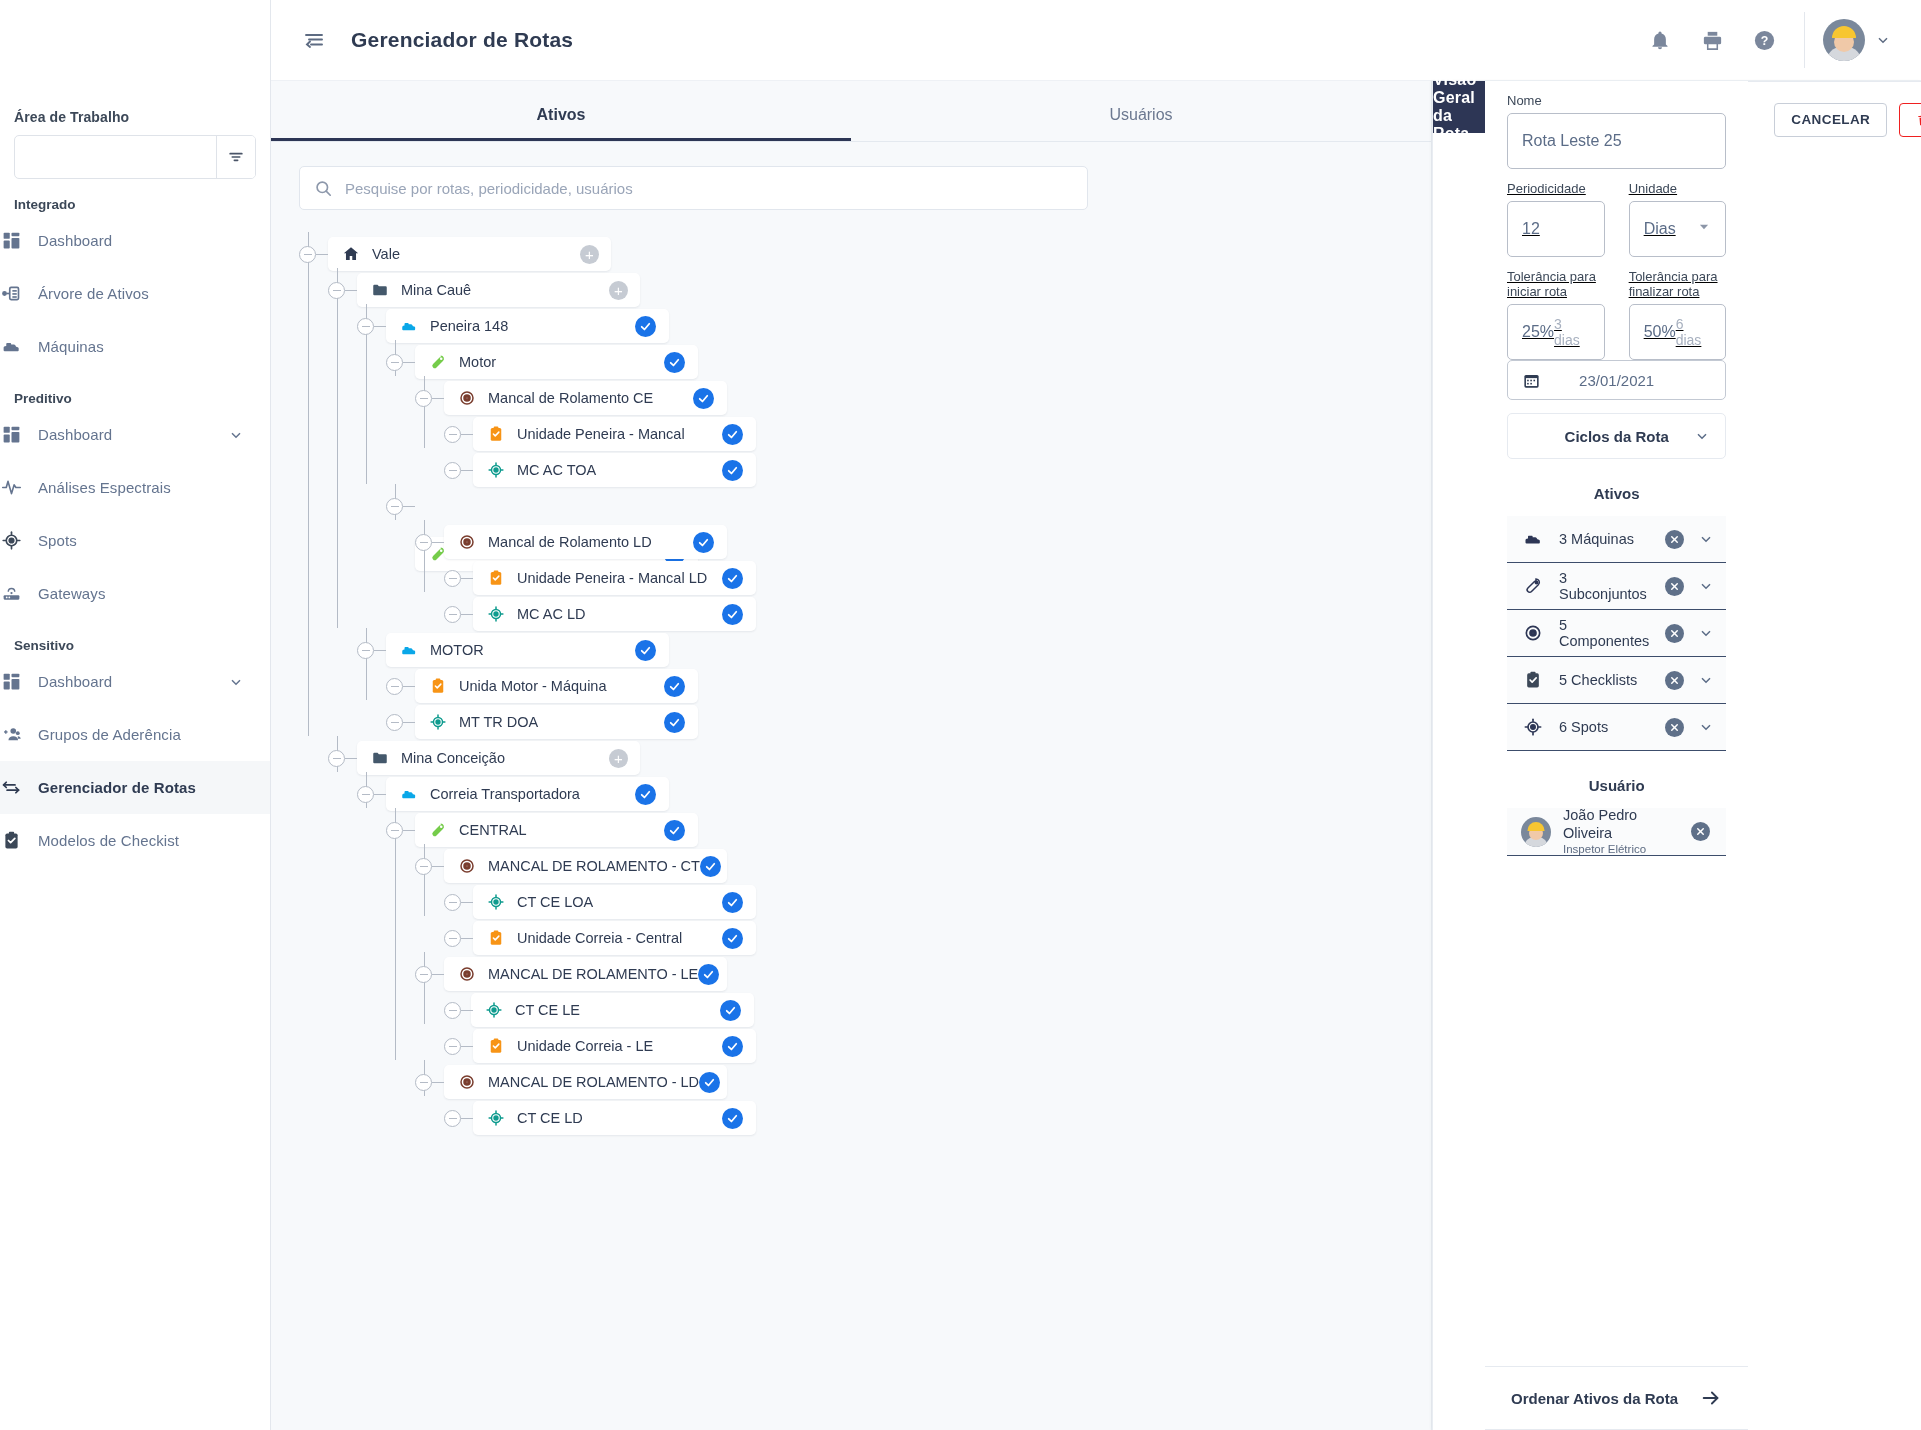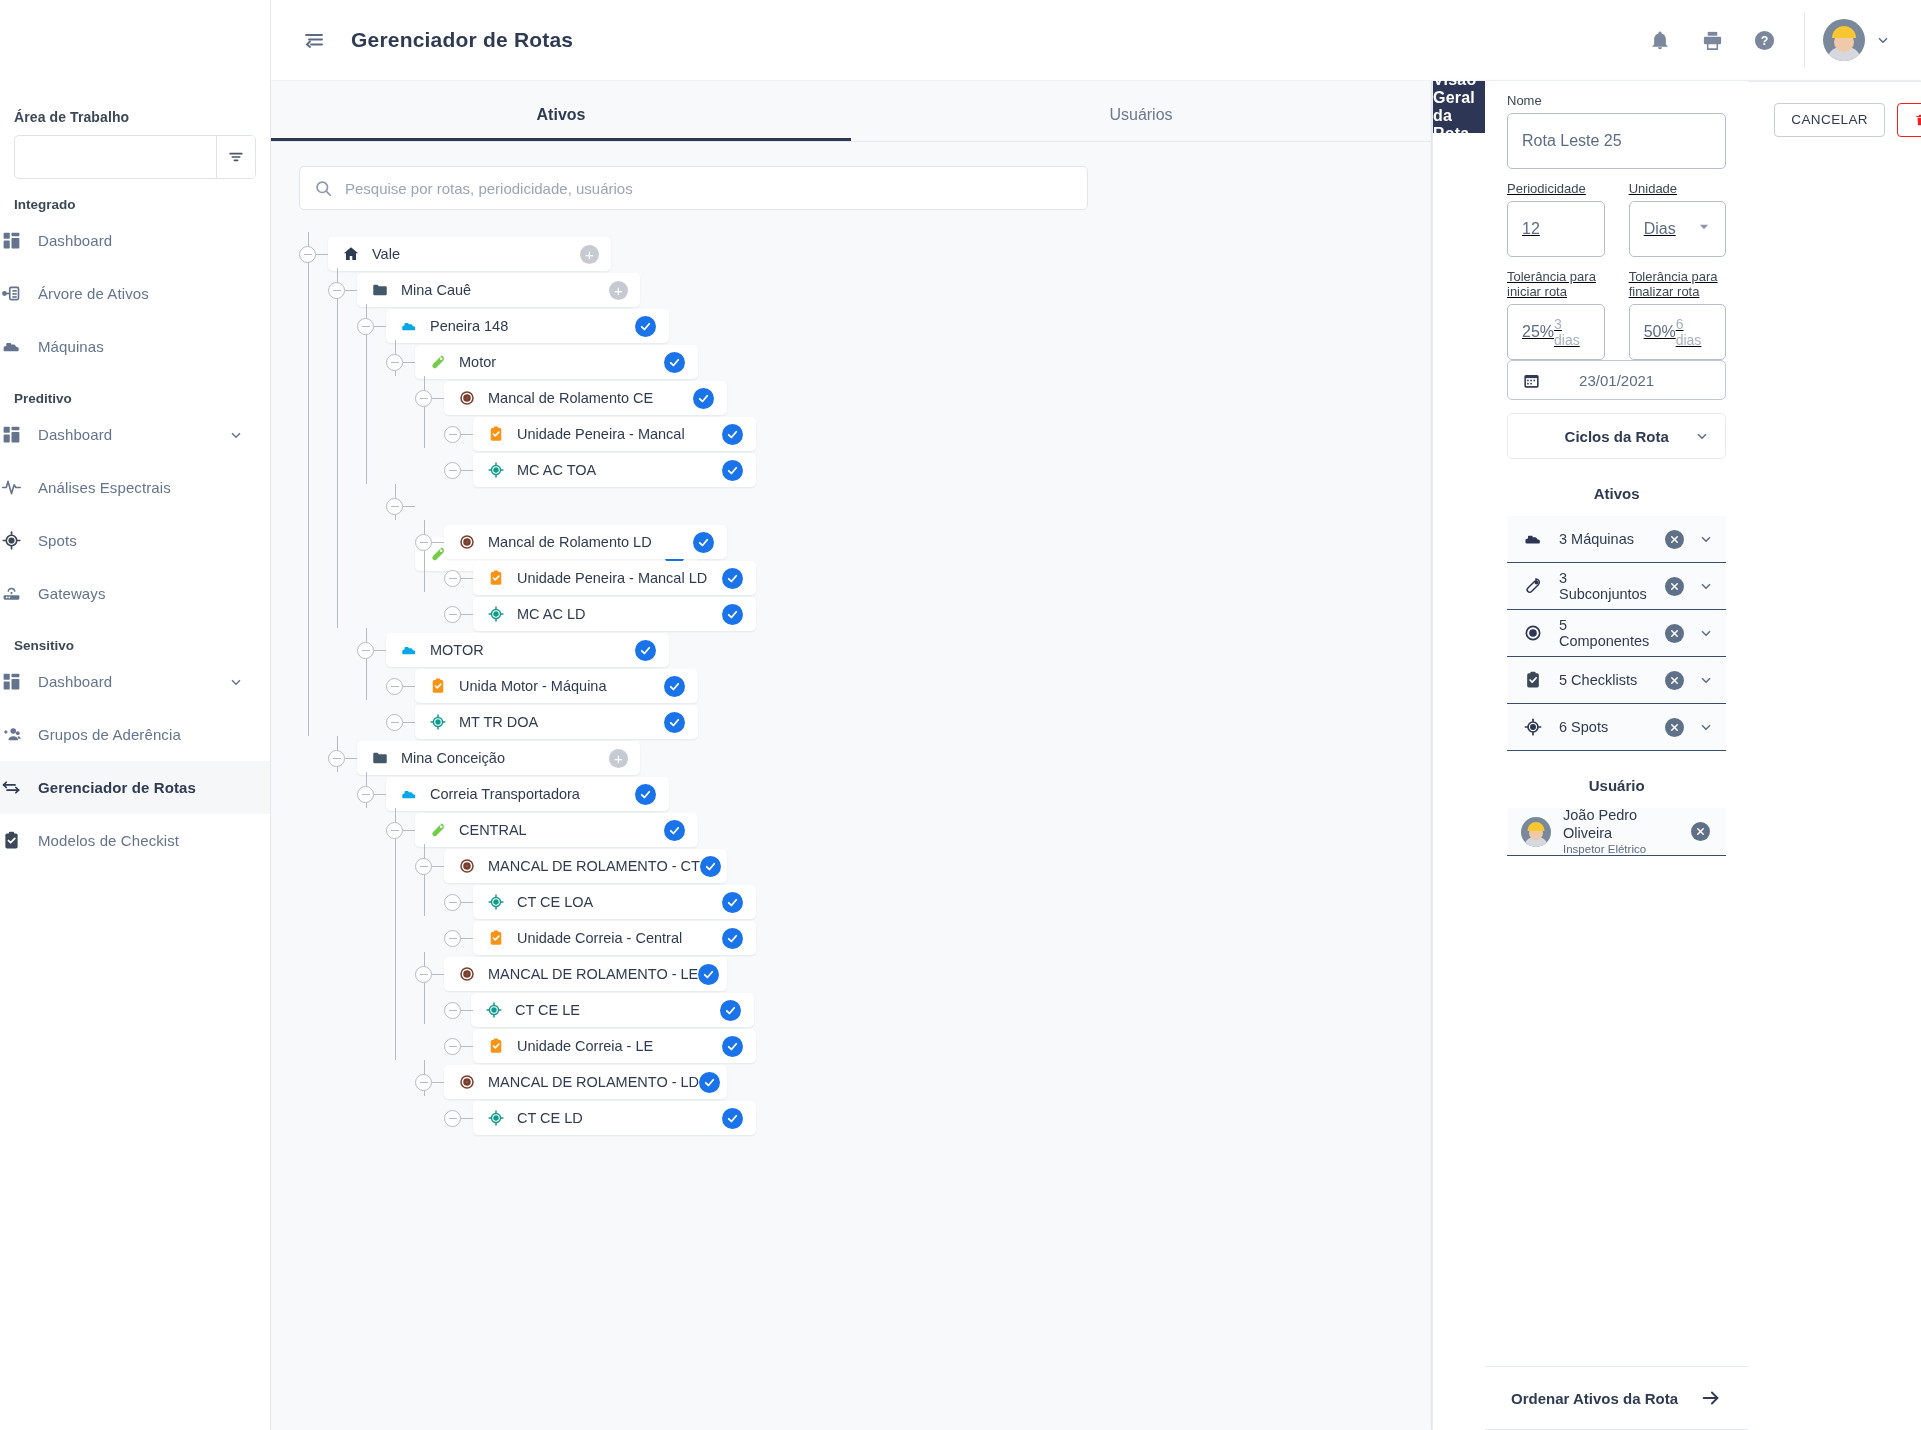--- a/index.html
+++ b/index.html
@@ -187,21 +187,21 @@
     display:flex; align-items:center; padding: 0 26px 0 26px;
     font-size: 15px; font-weight: 700; color:#2f3b52; cursor:pointer;
   }
   .order-row .arrow { margin-left:auto; color:#2f3b52; display:flex;}
   .rp-footer {
     height: 76px; flex: 0 0 76px; border-top:1px solid #e6eaf0;
     display:flex; align-items:center; padding: 0 26px; gap: 12px;
   }
   .btn {
     height: 34px; border-radius: 4px; display:flex; align-items:center; justify-content:center;
-    font-size: 13.5px; font-weight: 400; letter-spacing:.4px; cursor:pointer; padding: 0 16px;
+    font-size: 13.5px; font-weight: 700; letter-spacing:.4px; cursor:pointer; padding: 0 16px;
   }
   .btn-cancel { border: 1px solid #c8ced8; background:#fff; color:#2f3b52; }
   .btn-delete { border: 1.5px solid #ef2020; background:#fff; color:#ef2020; gap: 8px; margin-left:auto;}
   .btn-save { background:#2d3655; color:#fff; border:none; }
   .rp-spacer { flex: 1 1 auto; }
   .rp-scrollarea { display:flex; flex-direction:column; flex:1 1 auto; min-height:0; }
 </style>
 </head>
 <body>
 

